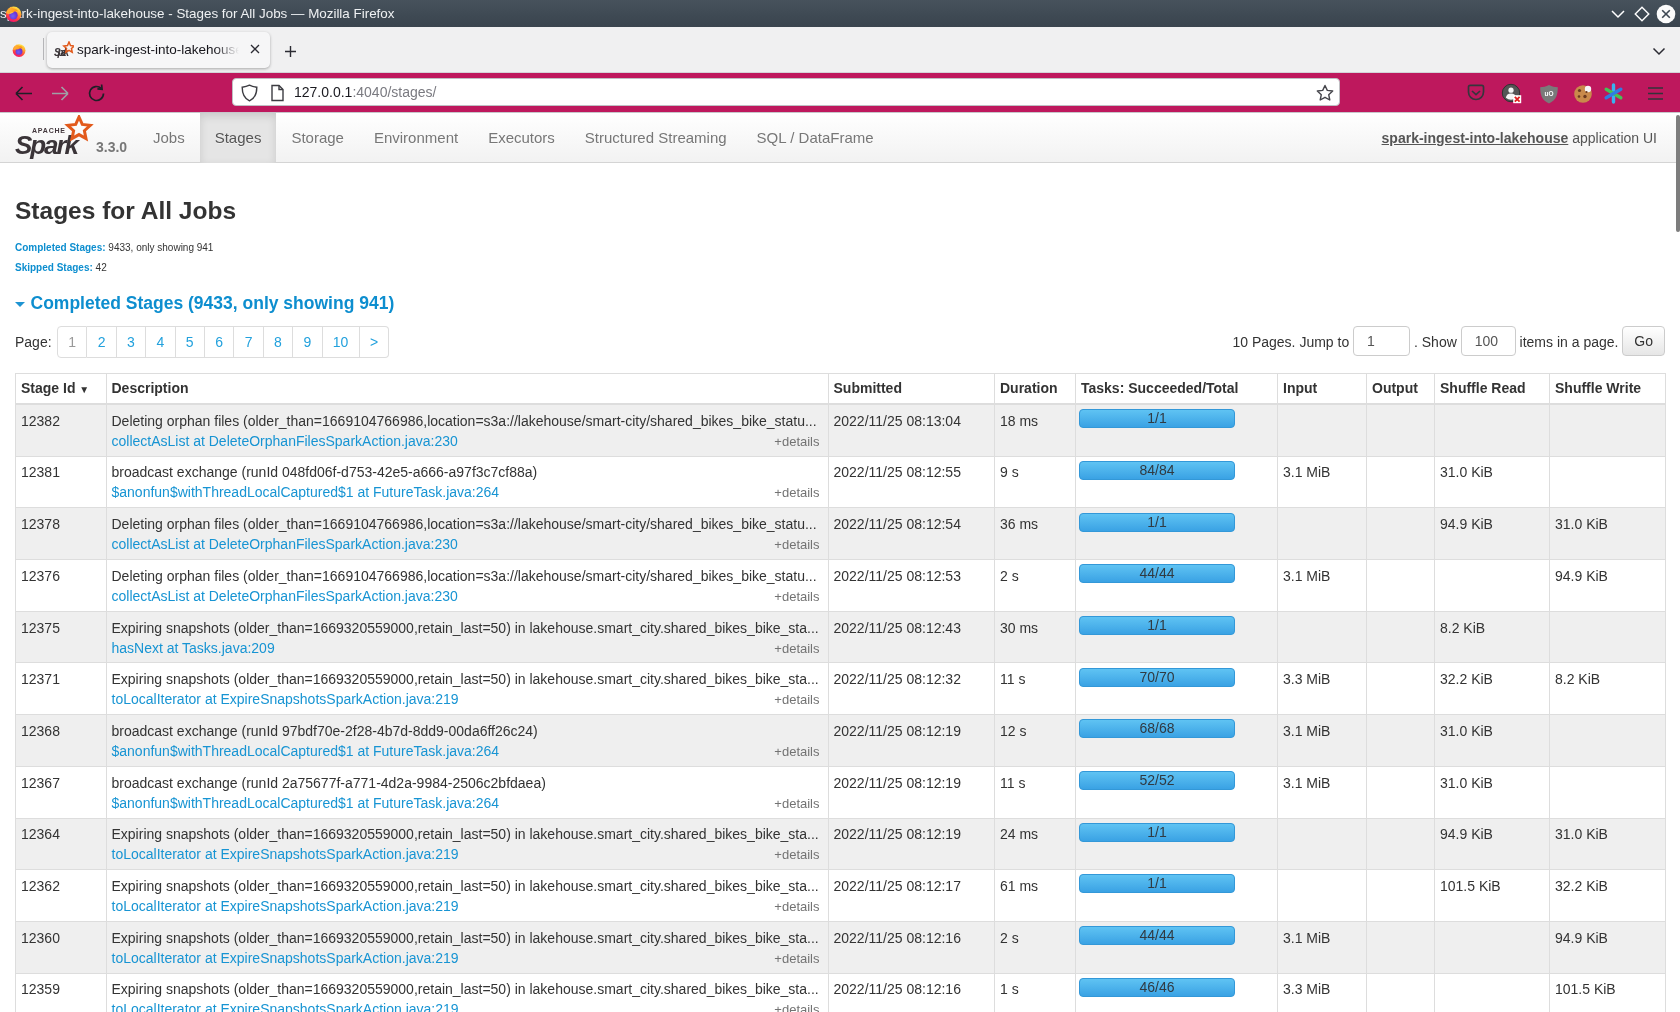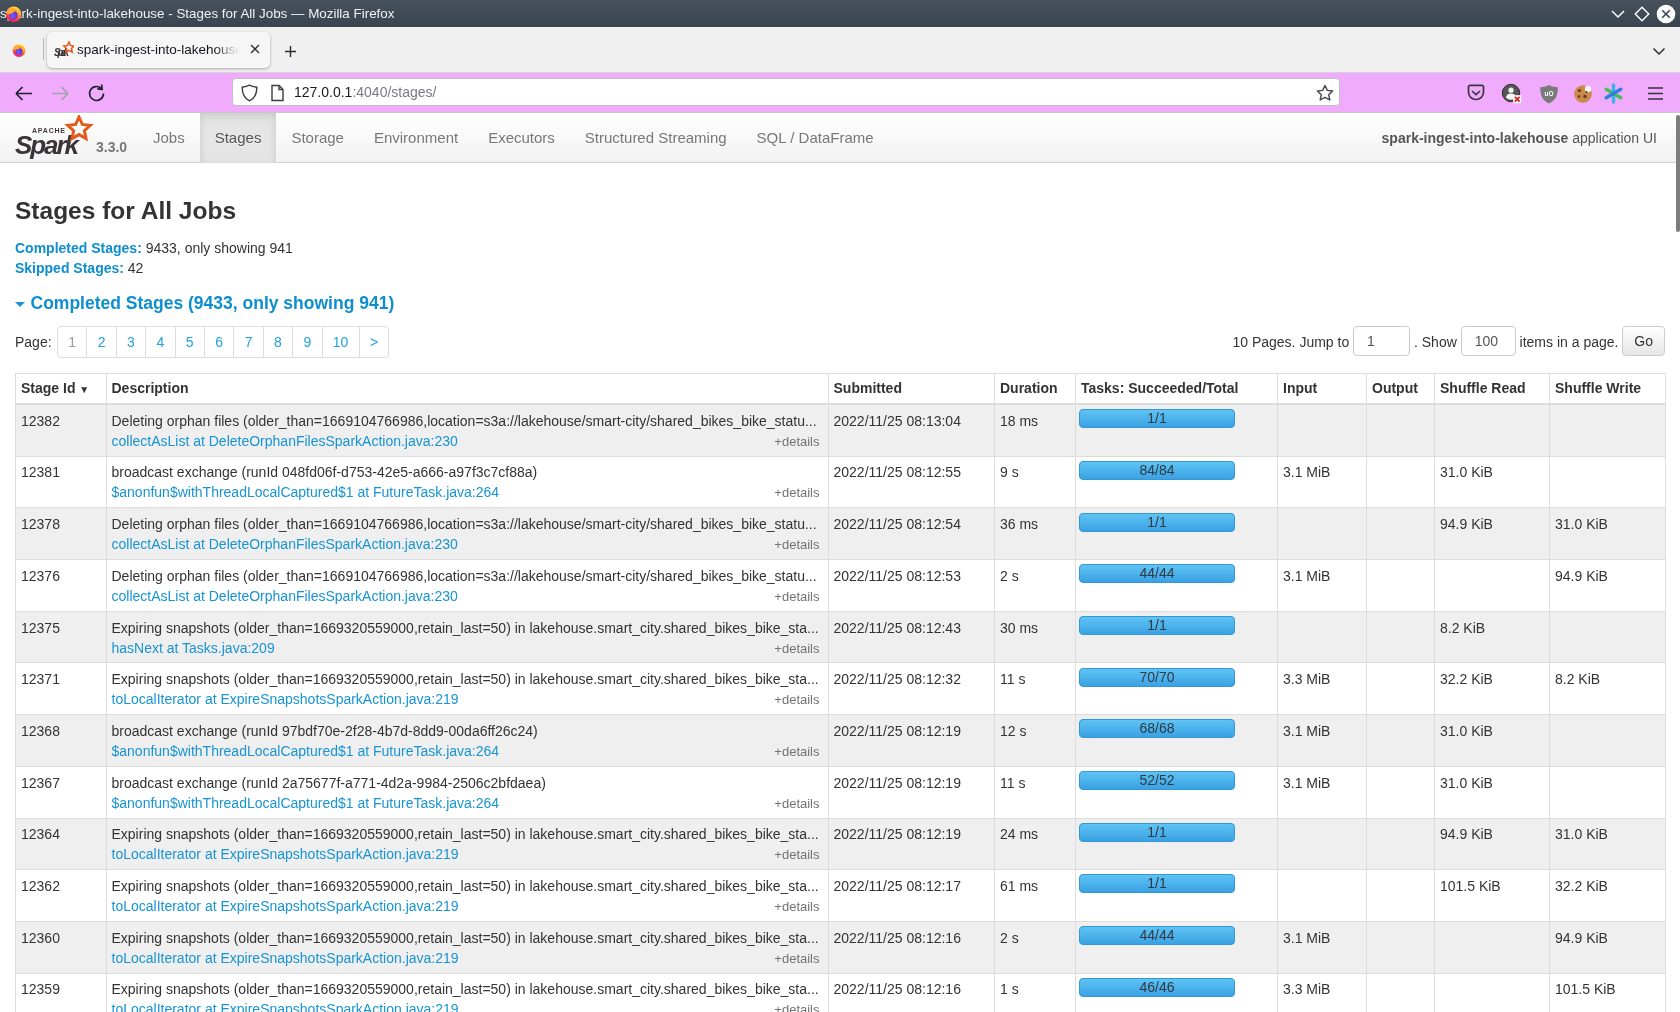--- a/index.html
+++ b/index.html
@@ -13,42 +13,42 @@
 #titlebar .title { position:absolute; left:0; right:0; top:0; height:27px; line-height:27px;
   text-align:left; color:#eff1f3; font-size:13.4px; }
 #tabbar { position:absolute; left:0; top:27px; width:1680px; height:45px; background:#f0f0f1; }
 #tabbar .sep { position:absolute; left:43px; top:11px; width:1px; height:22px; background:#b5b5b8; }
 .tab { position:absolute; left:47px; top:5px; width:223px; height:35.5px; background:#f6f6f7;
   border-radius:5px; box-shadow:0 1px 3px rgba(0,0,0,.3); }
 .tab .tabtitle { position:absolute; left:30px; top:0; height:35.5px; line-height:35.5px; width:162px;
   font-size:13.5px; color:#15141a; white-space:nowrap; overflow:hidden;
   -webkit-mask-image:linear-gradient(90deg,#000 85%,transparent); }
 .tab .close { position:absolute; right:6px; top:8px; width:18px; height:18px; }
-#urlbar { position:absolute; left:0; top:72px; width:1680px; height:41px; background:#f0abfc;
+#urlbar { position:absolute; left:0; top:72px; width:1680px; height:41px; background:#be185d;
   border-top:1px solid #d4d4d8; border-bottom:1px solid #c7c7cb; }
 #urlinput { position:absolute; left:232px; top:5px; width:1108px; height:28px; background:#fff;
   border:1px solid #bfbfc3; border-radius:4px; }
 #urlinput .urltext { position:absolute; left:61px; top:0; height:26px; line-height:26px; font-size:14px; color:#1a1a20; }
 #urlinput .urltext .dim { color:#7a7a80; }
 
 
 #page { position:absolute; left:0; top:113px; width:1680px; height:899px; background:#fff; overflow:hidden; }
 #navbar { position:absolute; left:0; top:0; width:1680px; height:50px;
   background:linear-gradient(180deg,#ffffff,#f2f2f2); border-bottom:1px solid #d4d4d4; }
 #navbar ul { position:absolute; left:138px; top:0; height:50px; list-style:none; display:flex; }
 #navbar ul li { height:50px; font-size:15px; line-height:50px; padding:0 15px; color:#777;
   text-shadow:0 1px 0 rgba(255,255,255,.5); }
 #navbar ul li.active { background:#e5e5e5; box-shadow:inset 0 3px 8px rgba(0,0,0,.125); color:#555;text-align:right; }
 #navbar .version { position:absolute; left:96px; top:26px; font-size:14px; font-weight:bold; color:#777; }
 #navbar .appname { position:absolute; right:23px; top:0; line-height:50px; font-size:14px; color:#555; }
-#navbar .appname b { font-weight:bold; }
+#navbar .appname b { font-weight:bold;text-decoration:underline; }
 
 #content { position:absolute; left:0; top:0; width:1680px; height:899px; }
 h3.pagetitle { position:absolute; left:15px; top:84px; font-size:24.5px; line-height:28px; font-weight:bold; color:#333; }
-#stats { position:absolute; left:15px; top:125px; font-size:14px; line-height:20px; color:#333; }
+#stats { position:absolute; left:15px; top:125px; font-size:10px; line-height:20px; color:#333; }
 #stats .lbl { font-weight:bold; color:#0d8ecf; }
 h4.collapse { position:absolute; left:15px; top:180px; font-size:17.5px; line-height:20px; font-weight:bold; color:#0d8ecf; }
 h4.collapse .arrow { display:inline-block; width:0; height:0; border-left:5px solid transparent;
   border-right:5px solid transparent; border-top:5.5px solid #1e94d2; margin-right:5.5px; margin-bottom:2px; }
 
 #pagerow { position:absolute; left:15px; top:212.5px; width:1650px; height:32px; font-size:14px; color:#333; }
 #pagerow .pglabel { position:absolute; left:0; top:0; line-height:32px; }
 ul.pagination { position:absolute; left:42px; top:0; list-style:none; display:flex; }
 ul.pagination li a { display:block; padding:0 10.3px; height:32px; line-height:31px; text-align:center;
   background:#fff; border:1px solid #ddd; border-left:none; color:#22a1dd; font-size:14px; text-decoration:none; }

